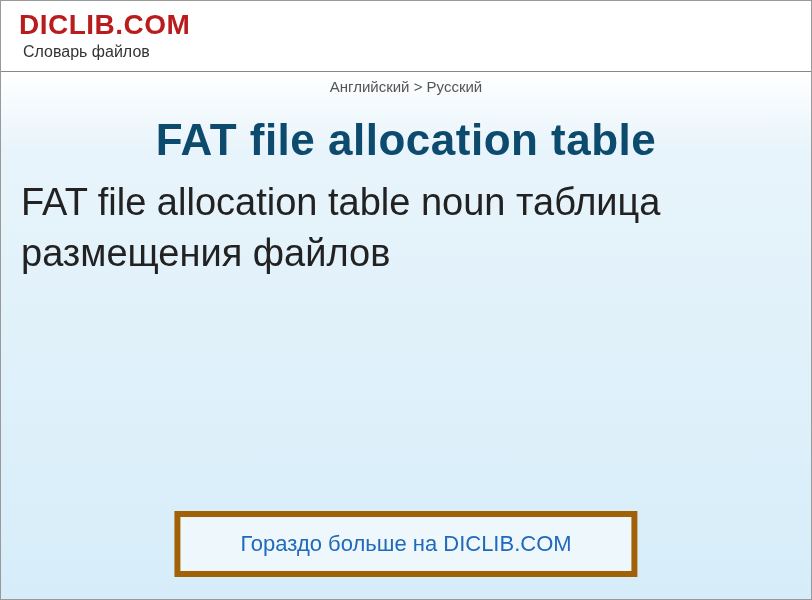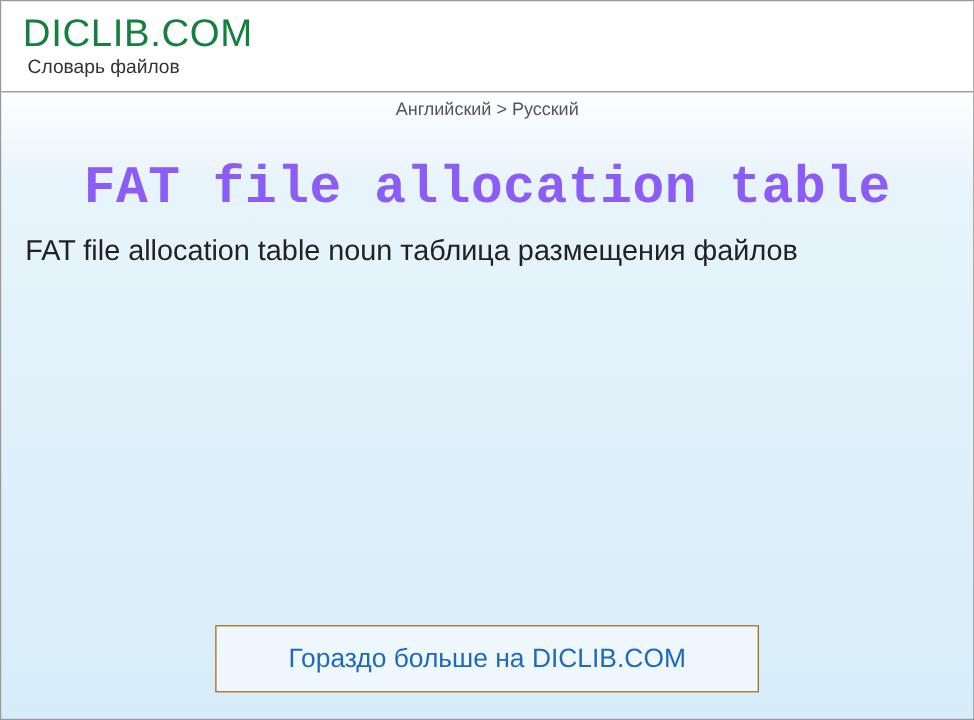--- a/index.html
+++ b/index.html
@@ -12,23 +12,23 @@
       height: 600px;
       background: linear-gradient(to bottom, #ffffff 0%, #ffffff 12%, #e8f4fb 25%, #d6edf9 100%);
       font-family: Arial, Helvetica, sans-serif;
       position: relative;
       border: 1px solid #999;
     }
     .header {
       padding: 8px 18px 4px 18px;
     }
     .site-title {
-      font-size: 32px;
-      font-weight: normal;
-      color: #15803d;
+      font-size: 28px;
+      font-weight: bold;
+      color: #b91c1c;
       letter-spacing: 0.5px;
     }
     .site-subtitle {
       font-size: 16px;
       color: #333;
       margin-top: 2px;
       margin-left: 4px;
     }
     .divider {
       border: none;
@@ -37,38 +37,37 @@
     }
     .breadcrumb {
       padding: 6px 8px;
       font-size: 15px;
       color: #555;
       text-align: center;
     }
     .entry-title {
       font-size: 44px;
       font-weight: bold;
-      color: #8b5cf6;
+      color: #0c4a6e;
       text-align: center;
-      margin-top: 26px;
+      margin-top: 14px;
       letter-spacing: 0.5px;
-      font-family: Liberation Mono, monospace;
     }
     .entry-body {
-      font-size: 24px;
+      font-size: 38px;
       color: #222;
       padding: 12px 20px 0 20px;
       line-height: 1.35;
     }
     .footer-link {
       position: absolute;
       bottom: 22px;
       left: 50%;
       transform: translateX(-50%);
-      border: 1px solid #a16207;
+      border: 6px solid #a16207;
       padding: 14px 60px;
       font-size: 22px;
       color: #2169bb;
       background: #eef7fc;
       cursor: pointer;
       white-space: nowrap;
     }
   </style>
 </head>
 <body>

